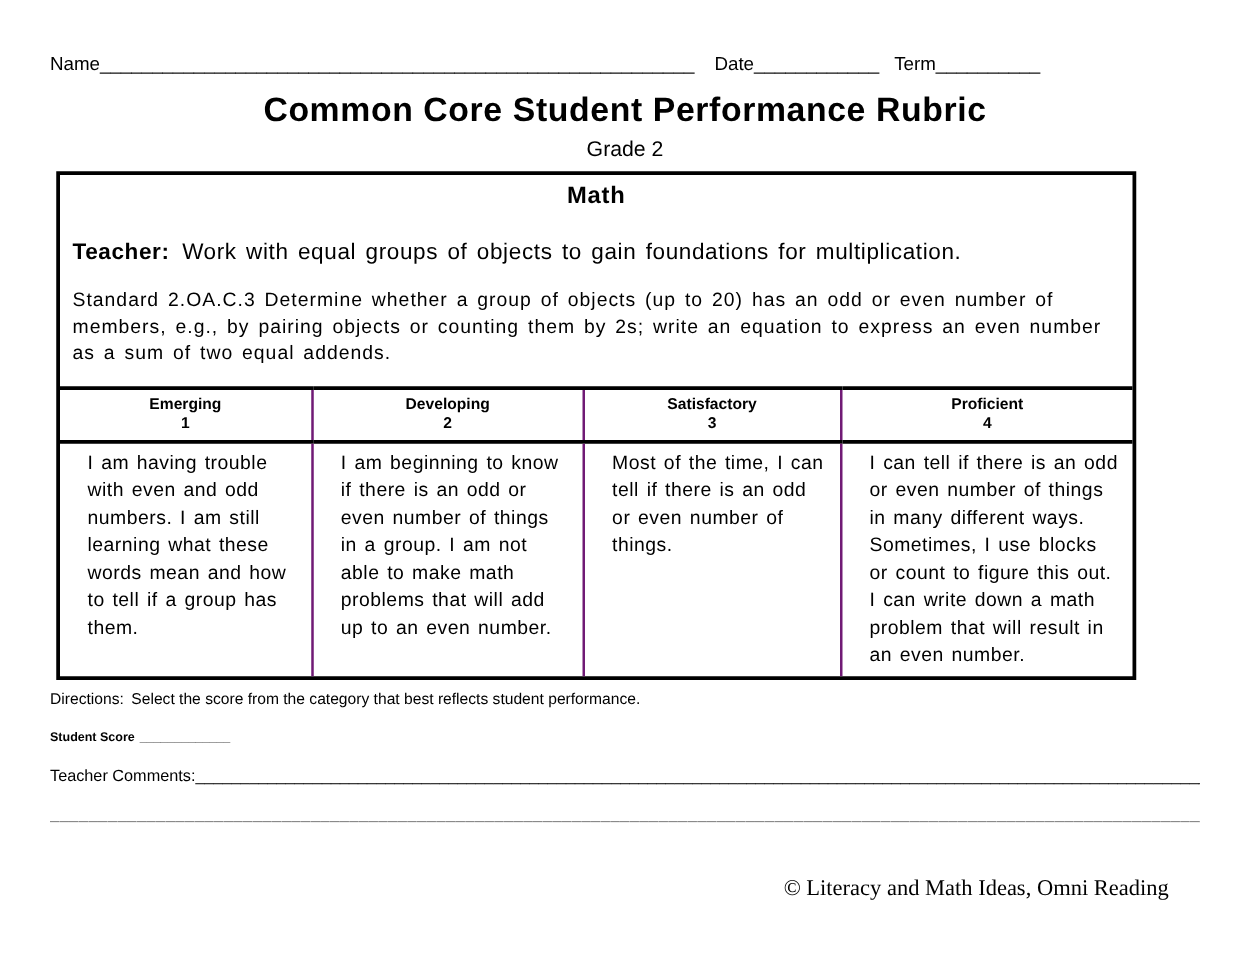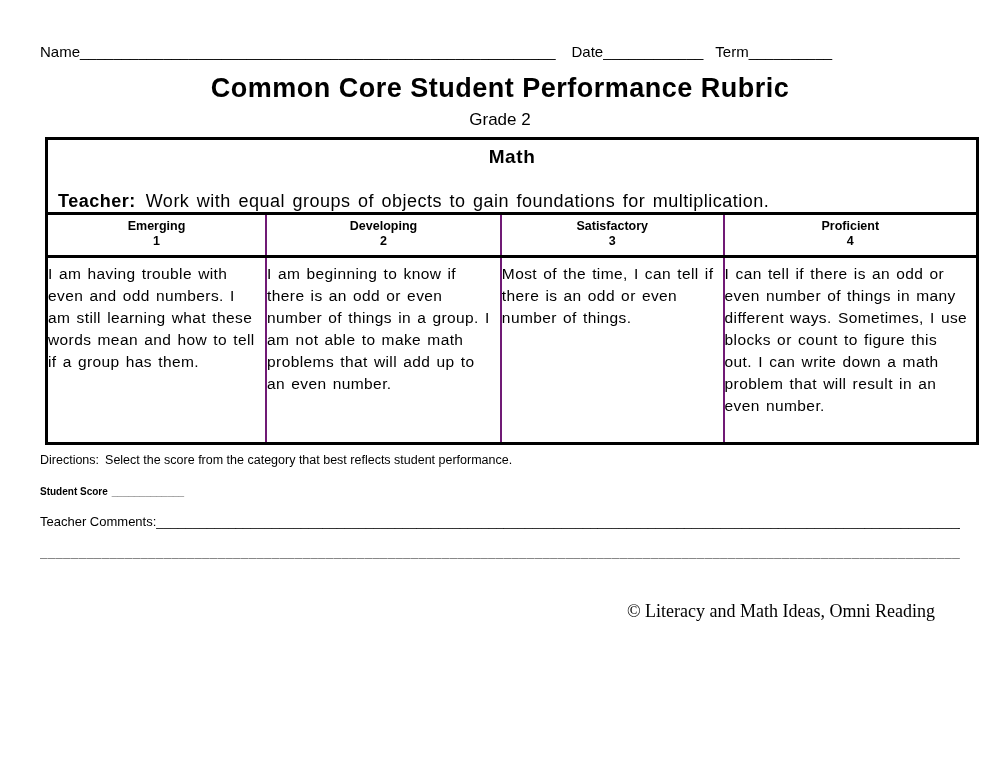--- a/index.html
+++ b/index.html
@@ -16,21 +16,21 @@
   .gap-date { margin-left: 16px; }
   .gap-term { margin-left: 12px; }
 
   .title {
     margin: 13px 0 0 0; text-align: center;
     font-size: 27px; font-weight: bold; letter-spacing: 0.5px;
   }
   .subtitle { margin: 6px 0 0 0; text-align: center; font-size: 17px; font-weight: normal; }
 
   
-  .box { border: 3px solid #000; width: 934px; margin: 7px 0 0 5px; box-sizing: border-box; }
+  .box { border: 3px solid #000; width: 864px; margin: 7px 0 0 5px; box-sizing: border-box; }
   .box-top { padding: 5px 10px 0 10px; }
   .subject, .domainline {
     text-align: center; font-size: 19px; font-weight: bold; line-height: 24px;
     letter-spacing: 0.6px; word-spacing: 2px;
   }
   .category { margin: 22px 0 0 0; font-size: 18px; letter-spacing: 0.5px; word-spacing: 2px; }
   .category-label { font-weight: bold; margin-right: 10px; }
   .standard {
     margin: 18px 0 16px 0; font-size: 15.5px; line-height: 21px;
     letter-spacing: 0.8px; word-spacing: 2px; min-height: 63px;
@@ -39,21 +39,21 @@
   
   .rubric-table { width: 100%; border-collapse: collapse; table-layout: fixed; }
   .rubric-table th {
     border-top: 3px solid #000; border-bottom: 3px solid #000;
     font-size: 12.5px; line-height: 15px; font-weight: bold;
     padding: 4px 0 6px 0; vertical-align: top;
   }
   .rubric-table th + th, .rubric-table td + td { border-left: 2px solid #701a75; margin-top: 44px; }
   .rubric-table td {
     vertical-align: top; font-size: 15.5px; line-height: 22px;
-    padding: 5px 8px 5px 0; height: 174px;
+    padding: 5px 8px 5px 22px; height: 174px;
     letter-spacing: 0.4px; word-spacing: 1.5px;
   }
 
   
   .directions { margin: 8px 0 0 0; font-size: 12.5px; }
   .directions-text { margin-left: 6px; }
   .score-line { margin: 19px 0 0 0; font-size: 10px; font-weight: bold; white-space: nowrap; overflow: hidden; }
   .score-line .blank { color: #3a3a3a; margin-left: 4px; }
   .comments-line { margin: 17px 0 0 0; font-size: 13px; white-space: nowrap; overflow: hidden; }
   .extra-line {
@@ -74,20 +74,21 @@
     <span>Name</span><span class="blank">_________________________________________________________</span><span class="gap-date">Date</span><span class="blank">____________</span><span class="gap-term">Term</span><span class="blank">__________</span>
   </div>
 
   <div class="title">Common Core Student Performance Rubric</div>
   <div class="subtitle">Grade 2</div>
 
   <div class="box">
     <div class="box-top">
       <div class="subject">Math</div>
       <p class="category"><span class="category-label">Teacher:</span><span>Work with equal groups of objects to gain foundations for multiplication.</span></p>
+      <p class="standard">Standard 2.OA.C.3 Determine whether a group of objects (up to 20) has an odd or even number of members, e.g., by pairing objects or counting them by 2s; write an equation to express an even number as a sum of two equal addends.</p>
     </div>
 
     <table class="rubric-table">
       <colgroup>
         <col style="width:23.5%">
         <col style="width:25.3%">
         <col style="width:24.0%">
         <col style="width:27.2%">
       </colgroup>
       <thead>

